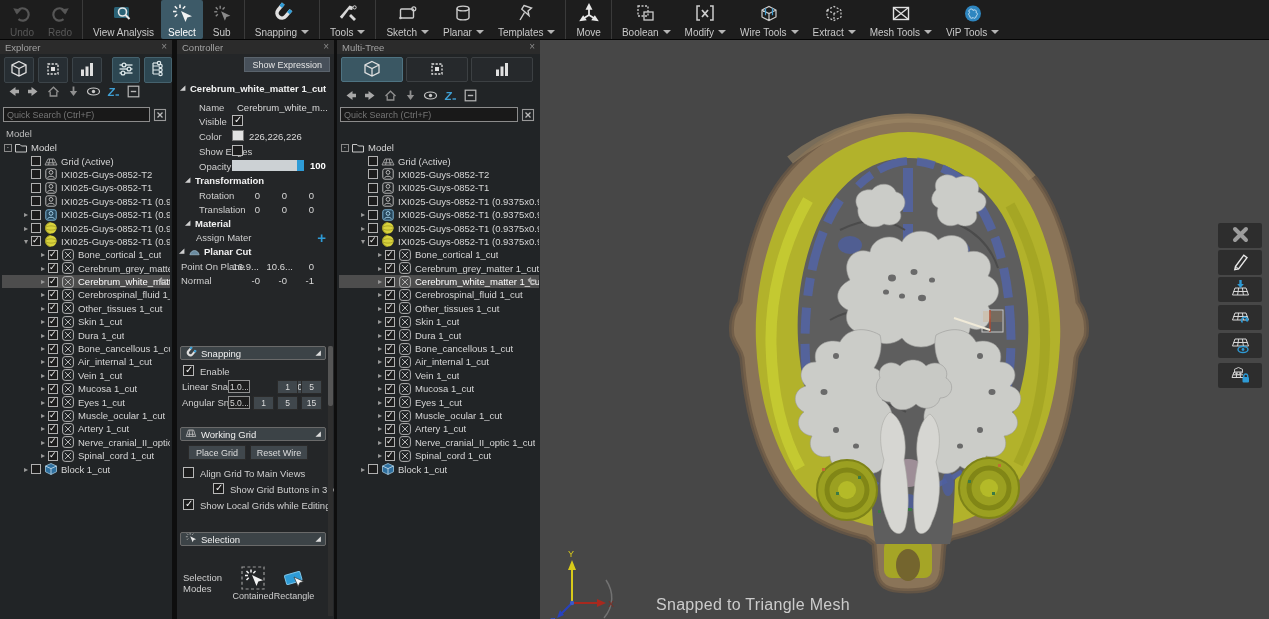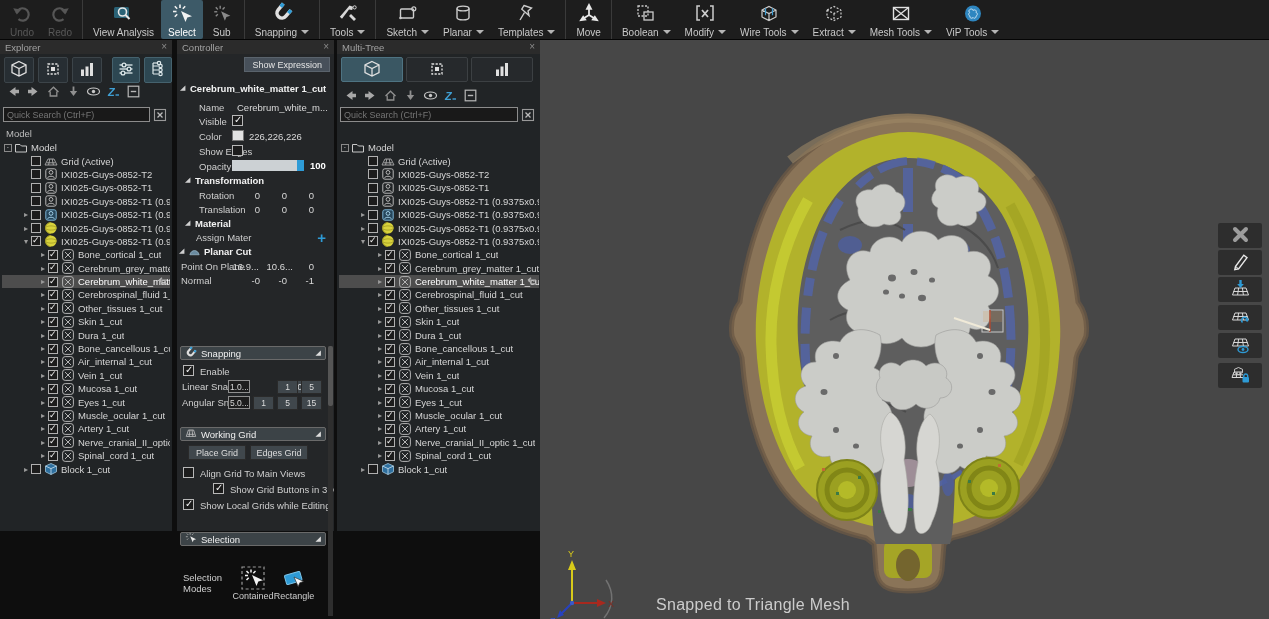--- a/index.html
+++ b/index.html
@@ -19,21 +19,21 @@
   .titem .ticon { width:24px; height:24px; }
   .titem .ticon svg { width:24px; height:24px; display:block; }
   .tlabelrow { display:flex; align-items:center; gap:4px; height:12px; }
   .tlabel { font-size:10px; color:#c9c9c9; white-space:nowrap; }
   .titem.disabled .tlabel { color:#585858; }
   .titem.active .tlabel { color:#fff; }
   .caret { width:0; height:0; border-left:4px solid transparent; border-right:4px solid transparent;
            border-top:4px solid #b5b5b5; }
 
   
-  .panel { position:absolute; top:40px; height:491px; background:#212426; }
+  .panel { position:absolute; top:40px; height:579px; background:#212426; }
   .titlebar { position:absolute; left:0; top:0; right:0; height:14px; background:#2b2b2b;
               display:flex; align-items:center; justify-content:space-between; padding:0 5px;
               font-size:9.5px; color:#a2a2a2; }
   .closex { color:#8a8a8a; font-size:10px; cursor:pointer; line-height:10px; }
   .iconbtn { position:absolute; border:1px solid #3c4449; background:#272e33; border-radius:2px;
              display:flex; align-items:center; justify-content:center; cursor:pointer; }
   .iconbtn svg { width:20px; height:20px; }
   .iconbtn.teal { background:#2d4752; border-color:#45626e; }
   .navrow { position:absolute; display:flex; gap:5px; align-items:center; }
   .navico { width:15px; height:15px; cursor:pointer; }
@@ -848,21 +848,21 @@
     </div>
 
     <div class="subpanel-hdr" style="top:387px;">
       <span><svg viewBox="0 0 14 14" width="12" height="12">
             <path d="M1.5 11 L4 3.5 H10 L12.5 11 Z M3 8.5 H11 M5.8 3.5 L4.8 11 M8.2 3.5 L9.2 11" fill="none" stroke="#c8c8c8" stroke-width="0.9"></path>
           </svg></span>
       <span>Working Grid</span>
       <span class="htri">◢</span>
     </div>
     <button class="wgbtn" style="left:11px; top:405px; width:58px;">Place Grid</button>
-    <button class="wgbtn" style="left:73px; top:405px; width:58px;">Edges Grid</button>
+    <button class="wgbtn" style="left:73px; top:405px; width:58px;">Reset Wire</button>
     <div id="wg-checks">
         <div class="crow" style="top: 427px;">
           <span class="ccb" style="left: 6px;"></span>
           <span class="clab" style="left: 23px;">Align Grid To Main Views</span>
         </div>
         <div class="crow" style="top: 443px; margin-left: 30px;">
           <span class="ccb on" style="left: 6px;"></span>
           <span class="clab" style="left: 23px;">Show Grid Buttons in 3D</span>
         </div>
         <div class="crow" style="top: 459px;">

